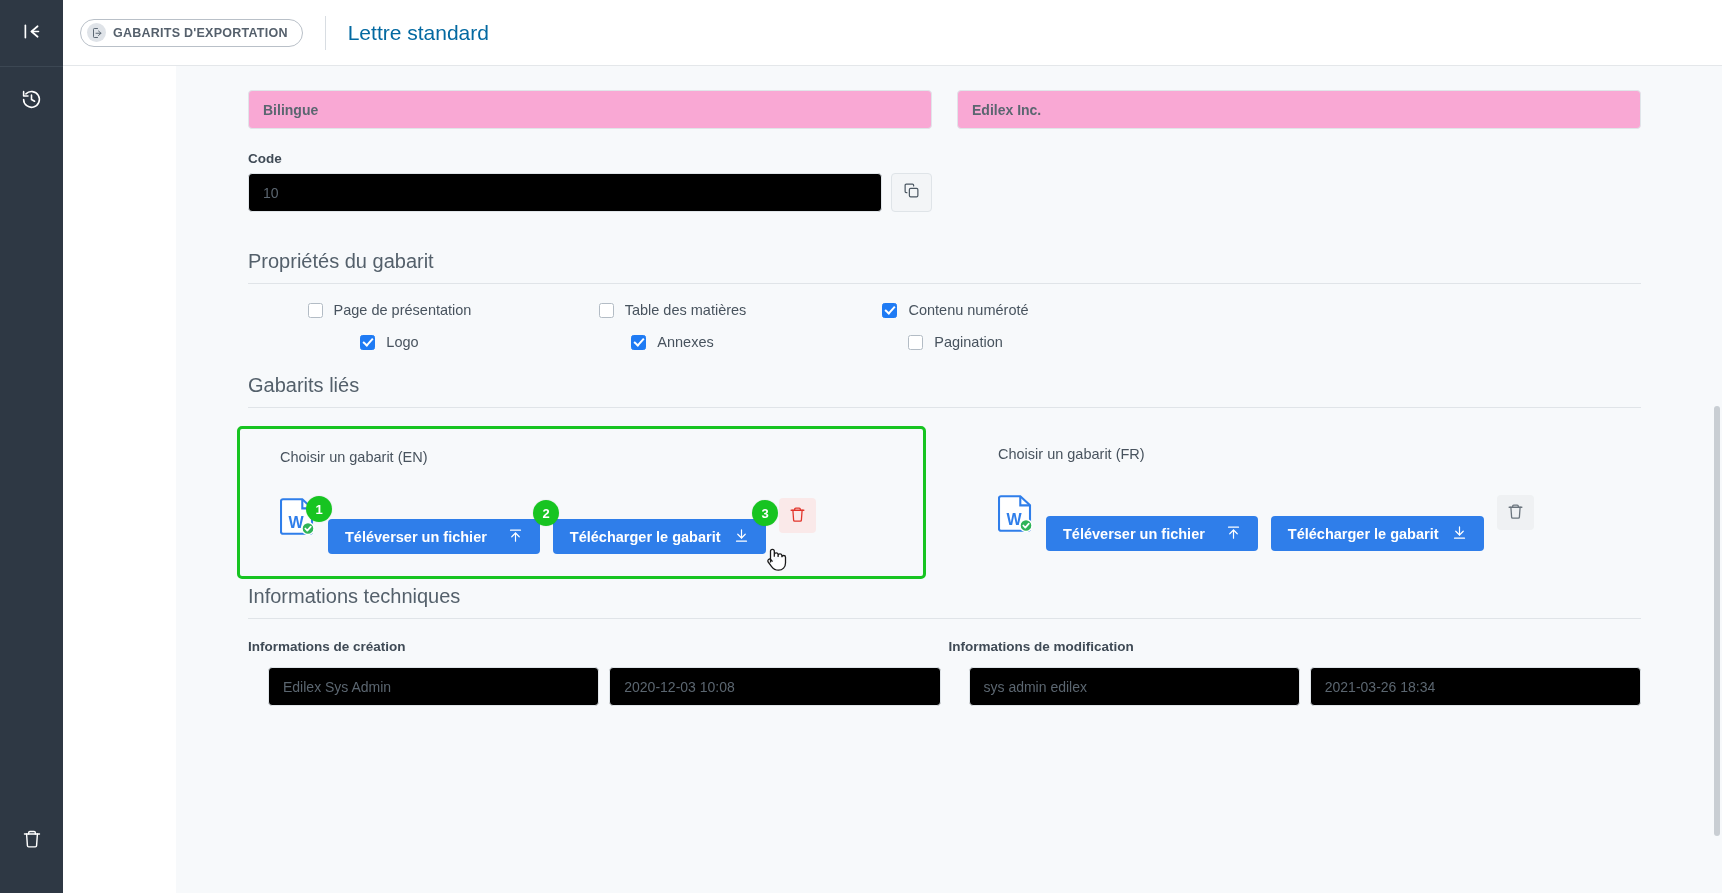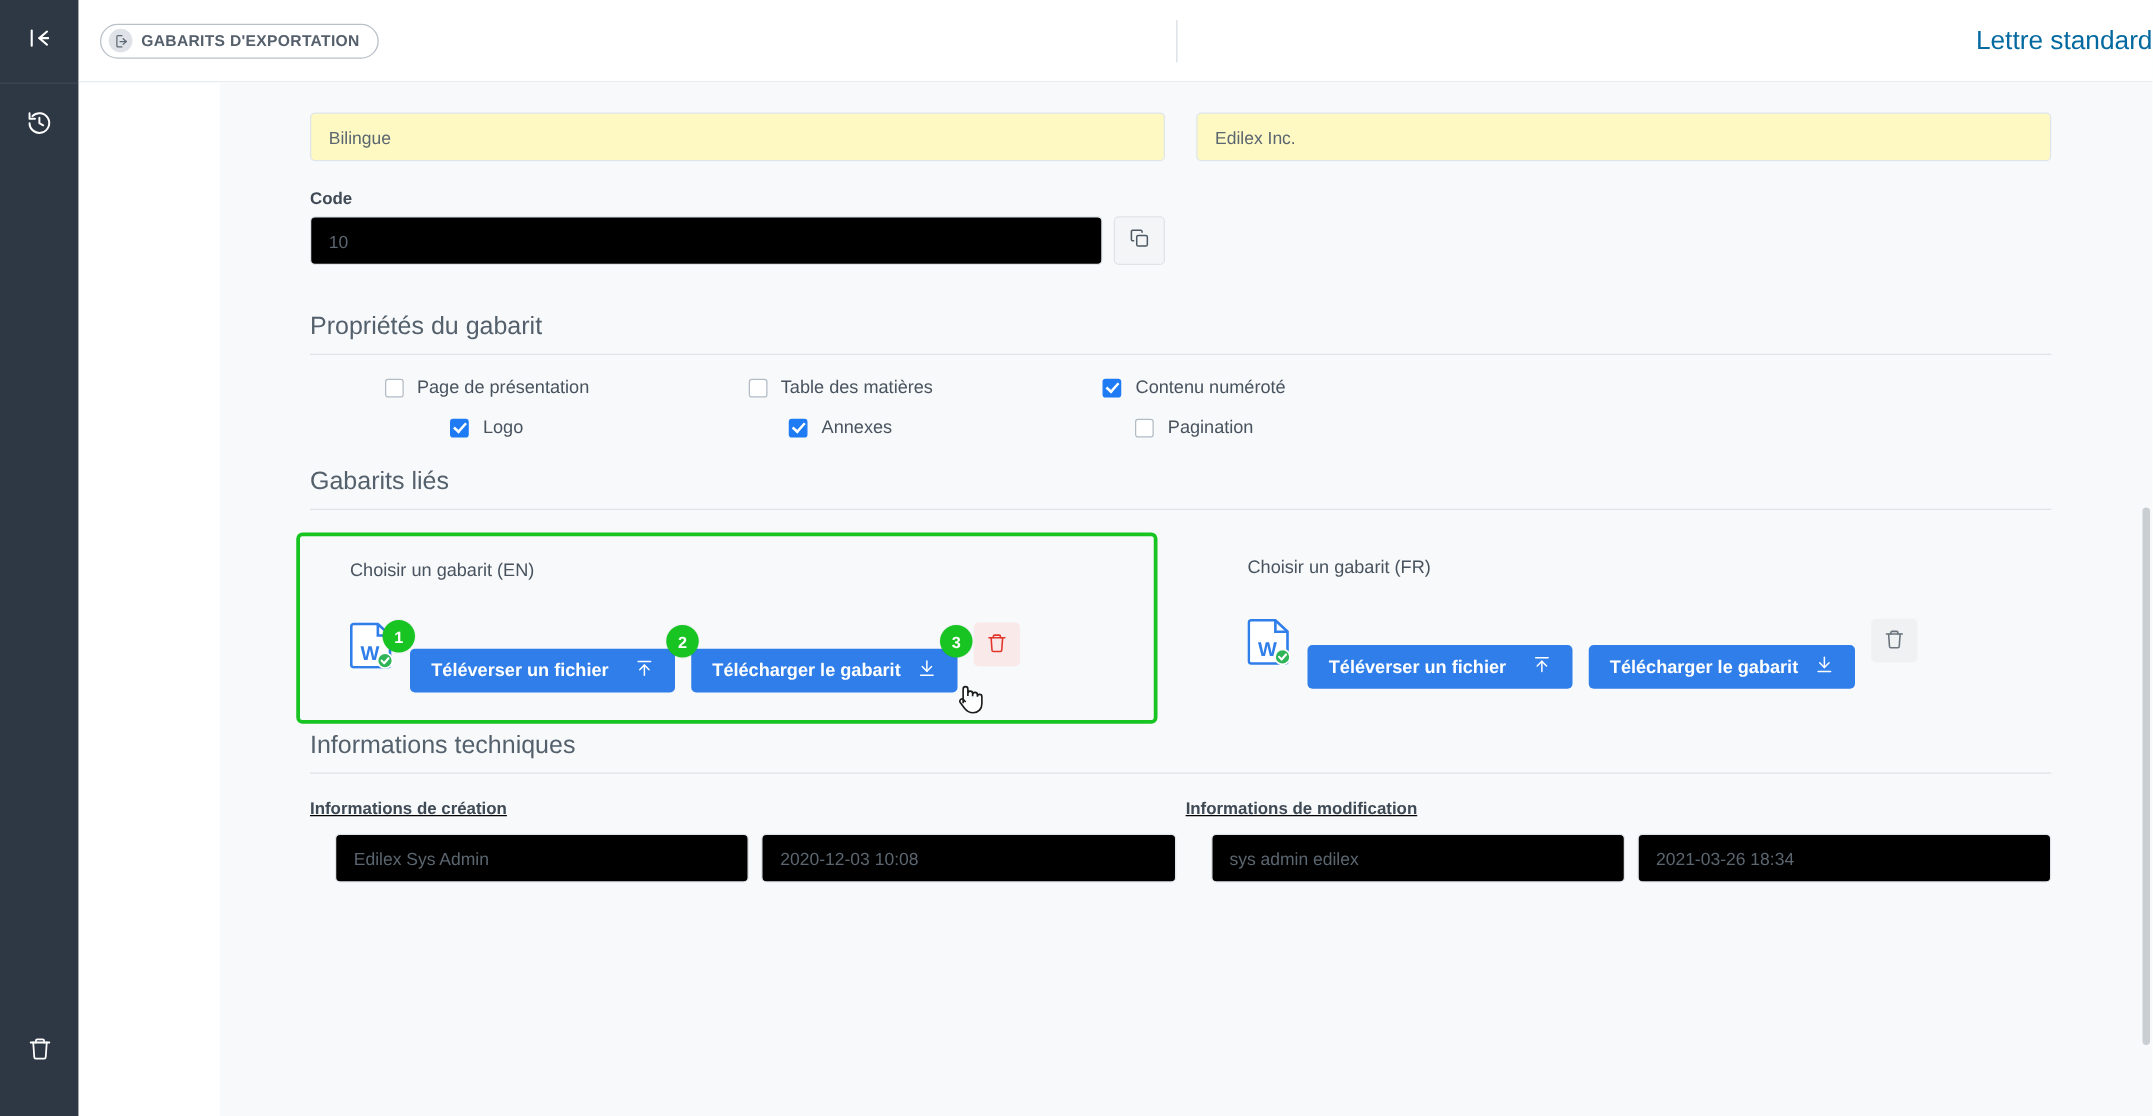--- a/index.html
+++ b/index.html
@@ -28,21 +28,20 @@
 
   
   .right { flex: 1 1 auto; height: 893px; display: flex; flex-direction: column;
            background: #ffffff; position: relative; }
 
   
   .header {
     height: 66px; flex: 0 0 66px; background: #ffffff;
     display: flex; align-items: center; padding-left: 17px;
     border-bottom: 1px solid #e4e7ea;
-    justify-content: space-between;
   }
   .pill {
     display: inline-flex; align-items: center; gap: 7px;
     height: 28px; padding: 0 14px 0 6px;
     border: 1px solid #b9c0c8; border-radius: 14px;
     background: #ffffff; color: #55606c;
     font-size: 12.5px; font-weight: 700; letter-spacing: .25px;
     cursor: pointer; white-space: nowrap;
   }
   .pill .ic {
@@ -69,21 +68,21 @@
   .col { flex: 1 1 0; min-width: 0; }
   .fieldlabel {
     font-size: 13.5px; color: #3f4a55; font-weight: 700;
     margin-bottom: 7px; display: block;
   }
   .field {
     height: 39px; background: #000000; border: 1px solid #e0e5e9;
     border-radius: 4px; display: flex; align-items: center;
     padding: 0 14px; font-size: 14px; color: #5b6670;
   }
-  .field.plain { background: #fef9c3; }
+  .field.plain { background: #f9a8d4; font-weight: bold; }
   .codewrap { display: flex; gap: 9px; align-items: stretch; }
   .codewrap .field { flex: 1 1 auto; }
   .copybtn {
     width: 41px; height: 39px; border: 1px solid #dfe4e8; border-radius: 4px;
     background: #f3f5f7; display: flex; align-items: center; justify-content: center;
     cursor: pointer; color: #4b5762;
   }
 
   
   .section-title {
@@ -131,21 +130,21 @@
   .btn-primary.dl { gap: 13px; }
   .btn-del {
     width: 37px; height: 35px; border: none; border-radius: 4px;
     background: #eff1f3; cursor: pointer;
     display: inline-flex; align-items: center; justify-content: center;
     color: #6b757e;
   }
   .btn-del.hot { background: #fae9e9; color: #e2342b; }
 
   
-  .tech-grid { display: flex; gap: 8px; margin-top: 20px; text-decoration: underline; }
+  .tech-grid { display: flex; gap: 8px; margin-top: 20px; }
   .tech-col { flex: 1 1 0; }
   .tech-pair { display: flex; gap: 10px; margin-top: 13px; padding-left: 20px; }
   .tech-pair .field { flex: 1 1 0; }
 
   
   .badge {
     position: absolute; width: 26px; height: 26px; border-radius: 50%;
     background: #17c421; color: #ffffff;
     font-size: 13px; font-weight: 700;
     display: flex; align-items: center; justify-content: center;

